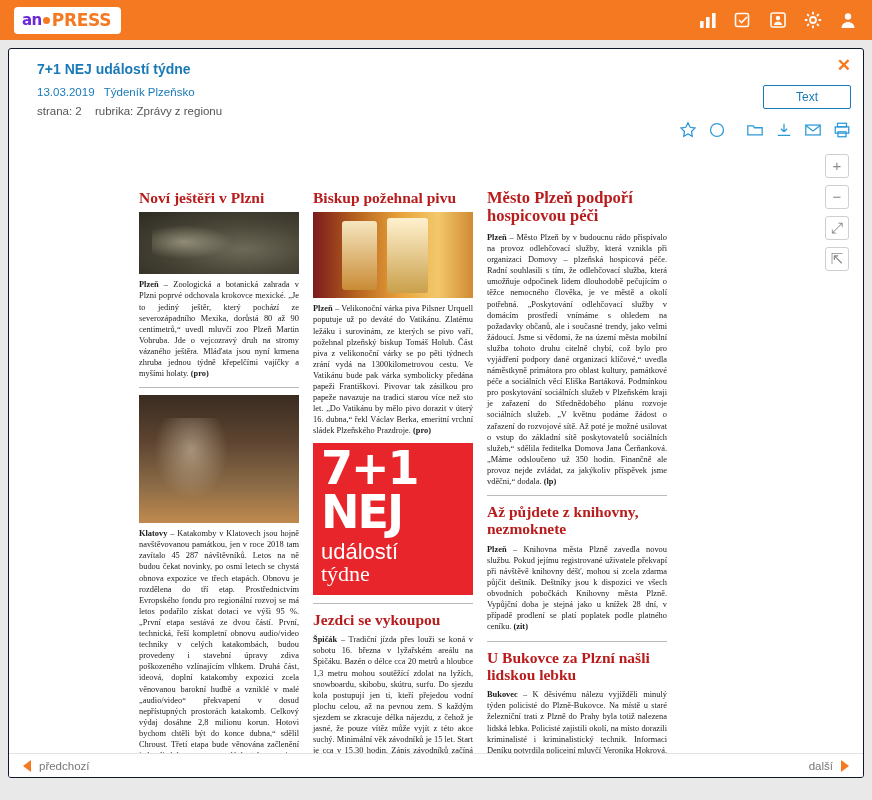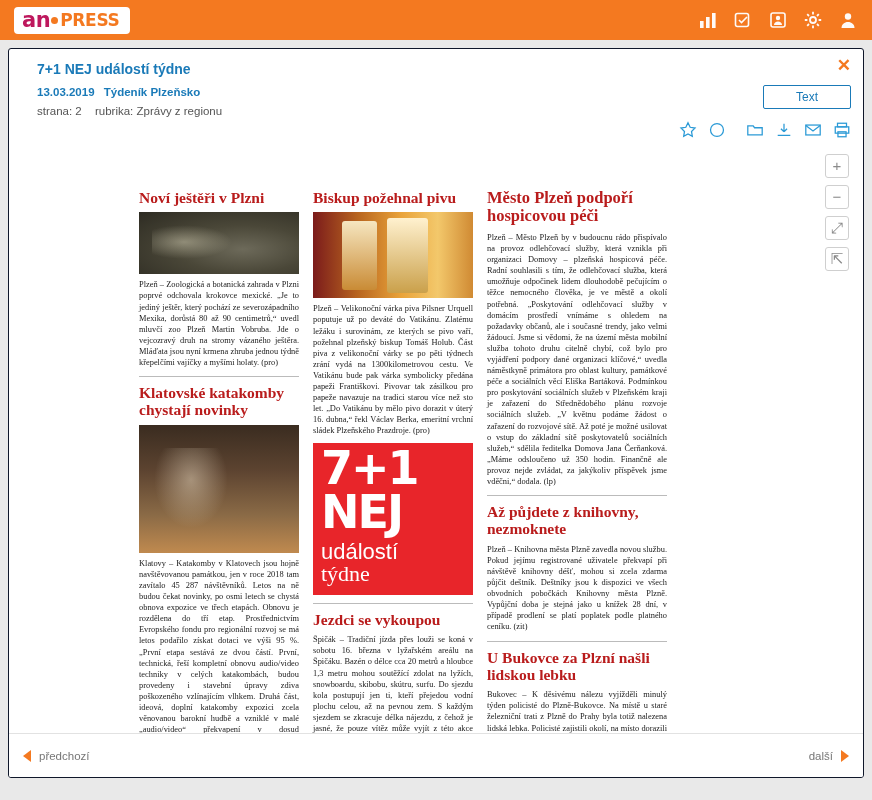--- a/index.html
+++ b/index.html
@@ -20,21 +20,21 @@
     padding: 0 14px;
   }
   .logo {
     display: flex; align-items: center;
     background: #ffffff;
     border-radius: 4px;
     padding: 3px 10px 3px 8px;
     height: 27px;
   }
   .logo-an {
-    font-size: 21px; font-weight: bold; color: #be185d; letter-spacing: -0.5px;
+    font-size: 15px; font-weight: bold; color: #6d28d9; letter-spacing: -0.5px;
     font-family: "DejaVu Sans", sans-serif;
   }
   .logo-dot {
     display: inline-block; width: 7px; height: 7px; border-radius: 50%;
     background: #f47920; margin: 0 2px 0 1px;
   }
   .logo-press {
     font-size: 17px; font-weight: bold; color: #f47920; letter-spacing: -0.3px;
     font-family: "DejaVu Sans", sans-serif;
   }
@@ -48,21 +48,21 @@
     height: 730px;
     border: 1px solid #0f172a;
     border-radius: 3px;
     overflow: hidden;
   }
   .panel-head { padding: 12px 16px 6px 28px; position: relative; }
   .doc-title {
     color: #1a7ab8; font-size: 14px; font-weight: bold; margin-bottom: 9px;
   }
   .doc-meta {
-    color: #1a7ab8; font-size: 11.5px; margin-bottom: 7px; font-weight: bold;
+    color: #1a7ab8; font-size: 11.5px; margin-bottom: 7px;
   }
   .doc-meta2 { color: #555; font-size: 11.5px; }
   .close-x {
     position: absolute; right: 12px; top: 8px;
     color: #f47920; font-size: 17px; cursor: pointer; font-weight: bold;
     line-height: 1;
   }
   .text-btn {
     position: absolute; right: 12px; top: 36px;
     border: 1px solid #1a7ab8; color: #1a7ab8;
@@ -98,21 +98,21 @@
   h2.art {
     color: #b91c1c; font-family: "Liberation Serif", serif;
     font-size: 15.5px; font-weight: bold; line-height: 1.12;
     margin: 0 0 6px 0;
   }
   h2.big { font-size: 16.5px; }
   p.body {
     font-size: 8.4px; line-height: 1.32; text-align: justify;
     margin: 0 0 7px 0; color: #1a1a1a; font-family: "Liberation Serif", serif;
   }
-  p.body b { font-weight: normal; }
+  p.body b { font-weight: bold; }
   .photo { width: 100%; border: 0; display: block; margin-bottom: 5px; }
   .divider { border-top: 1px solid #bbb; margin: 8px 0 7px 0; }
   
   .ph-lizard {
     height: 62px;
     background:
       radial-gradient(ellipse at 65% 60%, #6d6a5a 0%, #4a4738 45%, #2d2b22 100%),
       linear-gradient(160deg,#9a9683,#53503f);
     position: relative;
   }
@@ -161,21 +161,21 @@
   }
   .promo .l3 {
     font-family: Liberation Sans, sans-serif; font-size: 22px; line-height: 1.0;
     margin-top: 6px;
   }
   .promo .l4 {
     font-family: "Liberation Serif", serif; font-size: 22px; line-height: 1.0;
   }
   
   .botnav {
-    position: absolute; left: 0; right: 0; bottom: 0; height: 44px;
+    position: absolute; left: 0; right: 0; bottom: 0; height: 24px;
     border-top: 1px solid #e2e2e2;
     display: flex; align-items: center; justify-content: space-between;
     padding: 0 14px; background: #fff;
   }
   .navitem { display: flex; align-items: center; gap: 8px; color: #777; font-size: 11.5px; cursor: pointer; }
   .tri-l { width: 0;height:0;border-top:6px solid transparent;border-bottom:6px solid transparent;border-right:8px solid #f47920; }
   .tri-r { width: 0;height:0;border-top:6px solid transparent;border-bottom:6px solid transparent;border-left:8px solid #f47920; }
 </style>
 </head>
 <body>
@@ -287,21 +287,20 @@
     <div class="cols">
 
       <div class="col">
         <div>
           <h2 class="art">Noví ještěři v Plzni</h2>
           <div class="ph-lizard photo"></div>
           <p class="body"><b>Plzeň</b> – Zoologická a botanická zahrada v Plzni poprvé odchovala krokovce mexické. „Je to jediný ještěr, který pochází ze severozápadního Mexika, dorůstá 80 až 90 centimetrů,“ uvedl mluvčí zoo Plzeň Martin Vobruba. Jde o vejcozravý druh na stromy vázaného ještěra. Mláďata jsou nyní krmena zhruba jednou týdně křepelčími vajíčky a myšími holaty. <b>(pro)</b></p>
         </div>
         <div class="divider"></div>
         <div>
-          <h2 class="art">Klatovské katakomby chystají novinky</h2>
           <div class="ph-cat photo"></div>
           <p class="body"><b>Klatovy</b> – Katakomby v Klatovech jsou hojně navštěvovanou památkou, jen v roce 2018 tam zavítalo 45 287 návštěvníků. Letos na ně budou čekat novinky, po osmi letech se chystá obnova expozice ve třech etapách. Obnovu je rozdělena do tří etap. Prostřednictvím Evropského fondu pro regionální rozvoj se má letos podařilo získat dotaci ve výši 95 %. „První etapa sestává ze dvou částí. První, technická, řeší kompletní obnovu audio/video techniky v celých katakombách, budou provedeny i stavební úpravy zdiva poškozeného vzlínajícím vlhkem. Druhá část, ideová, doplní katakomby expozici zcela věnovanou barokní hudbě a vzniklé v malé „audio/video“ překvapení v dosud nepřístupných prostorách katakomb. Celkový výdaj dosáhne 2,8 milionu korun. Hotovi bychom chtěli být do konce dubna,“ sdělil Chroust. Třetí etapa bude věnována začlenění jednotlivých prostor u „studánky“ do expozice. </p>
         </div>
 
       </div>
 
       <div class="col">
         <div>
           <h2 class="art">Biskup požehnal pivu</h2>
           <div class="ph-beer photo"></div>

